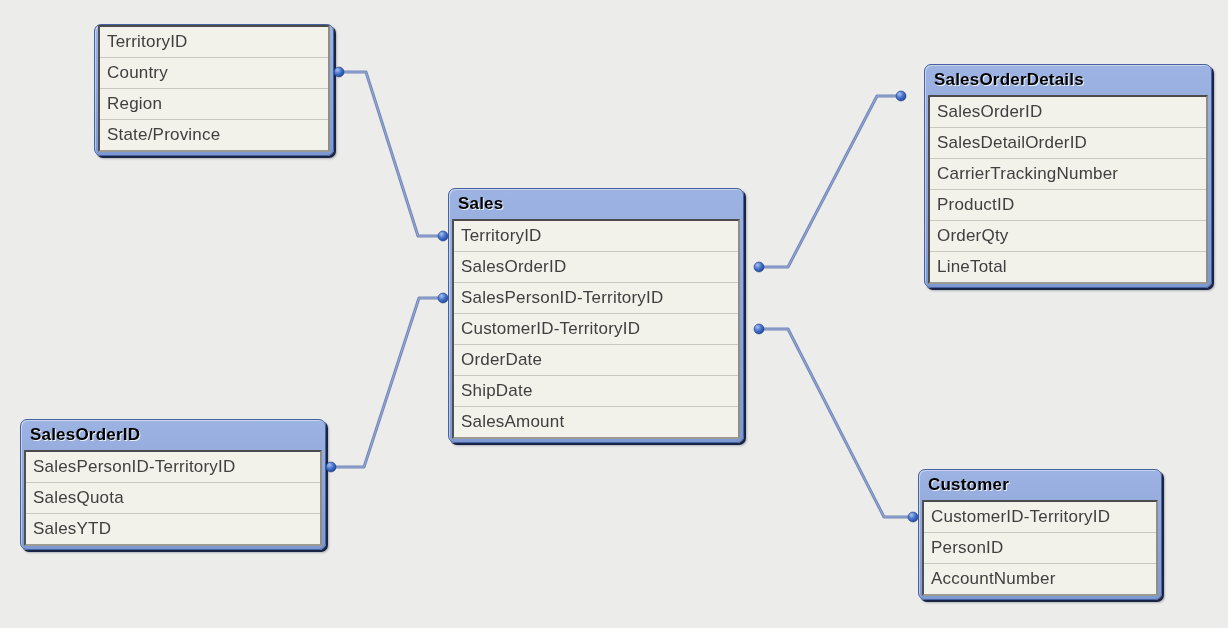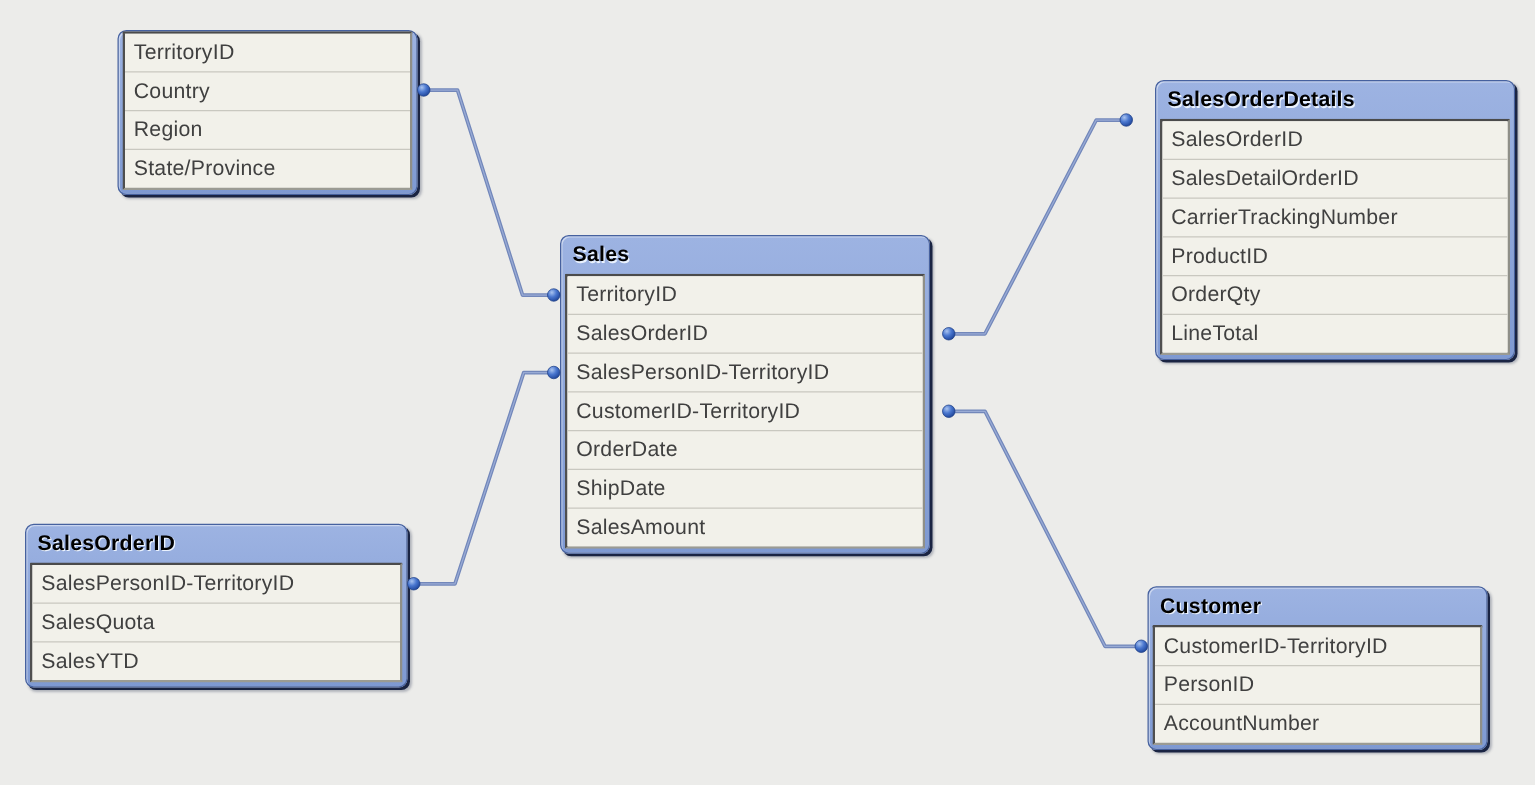--- a/index.html
+++ b/index.html
@@ -103,21 +103,21 @@
       </div>
     </div>
     <div class="tbl" style="left: 20px; top: 419px; width: 306px;">
       <div class="tbl-header"><span class="tbl-title">SalesOrderID</span></div>
       <div class="tbl-body">
         <div class="field-row">SalesPersonID-TerritoryID</div>
         <div class="field-row">SalesQuota</div>
         <div class="field-row">SalesYTD</div>
       </div>
     </div>
-    <div class="tbl" style="left: 918px; top: 469px; width: 272px;">
+    <div class="tbl" style="left: 918px; top: 469px; width: 244px;">
       <div class="tbl-header"><span class="tbl-title">Customer</span></div>
       <div class="tbl-body">
         <div class="field-row">CustomerID-TerritoryID</div>
         <div class="field-row">PersonID</div>
         <div class="field-row">AccountNumber</div>
       </div>
     </div>
     <svg id="connector-layer" width="1228" height="628">
       <defs>
         <radialGradient id="dotGrad" cx="35%" cy="30%" r="80%">

